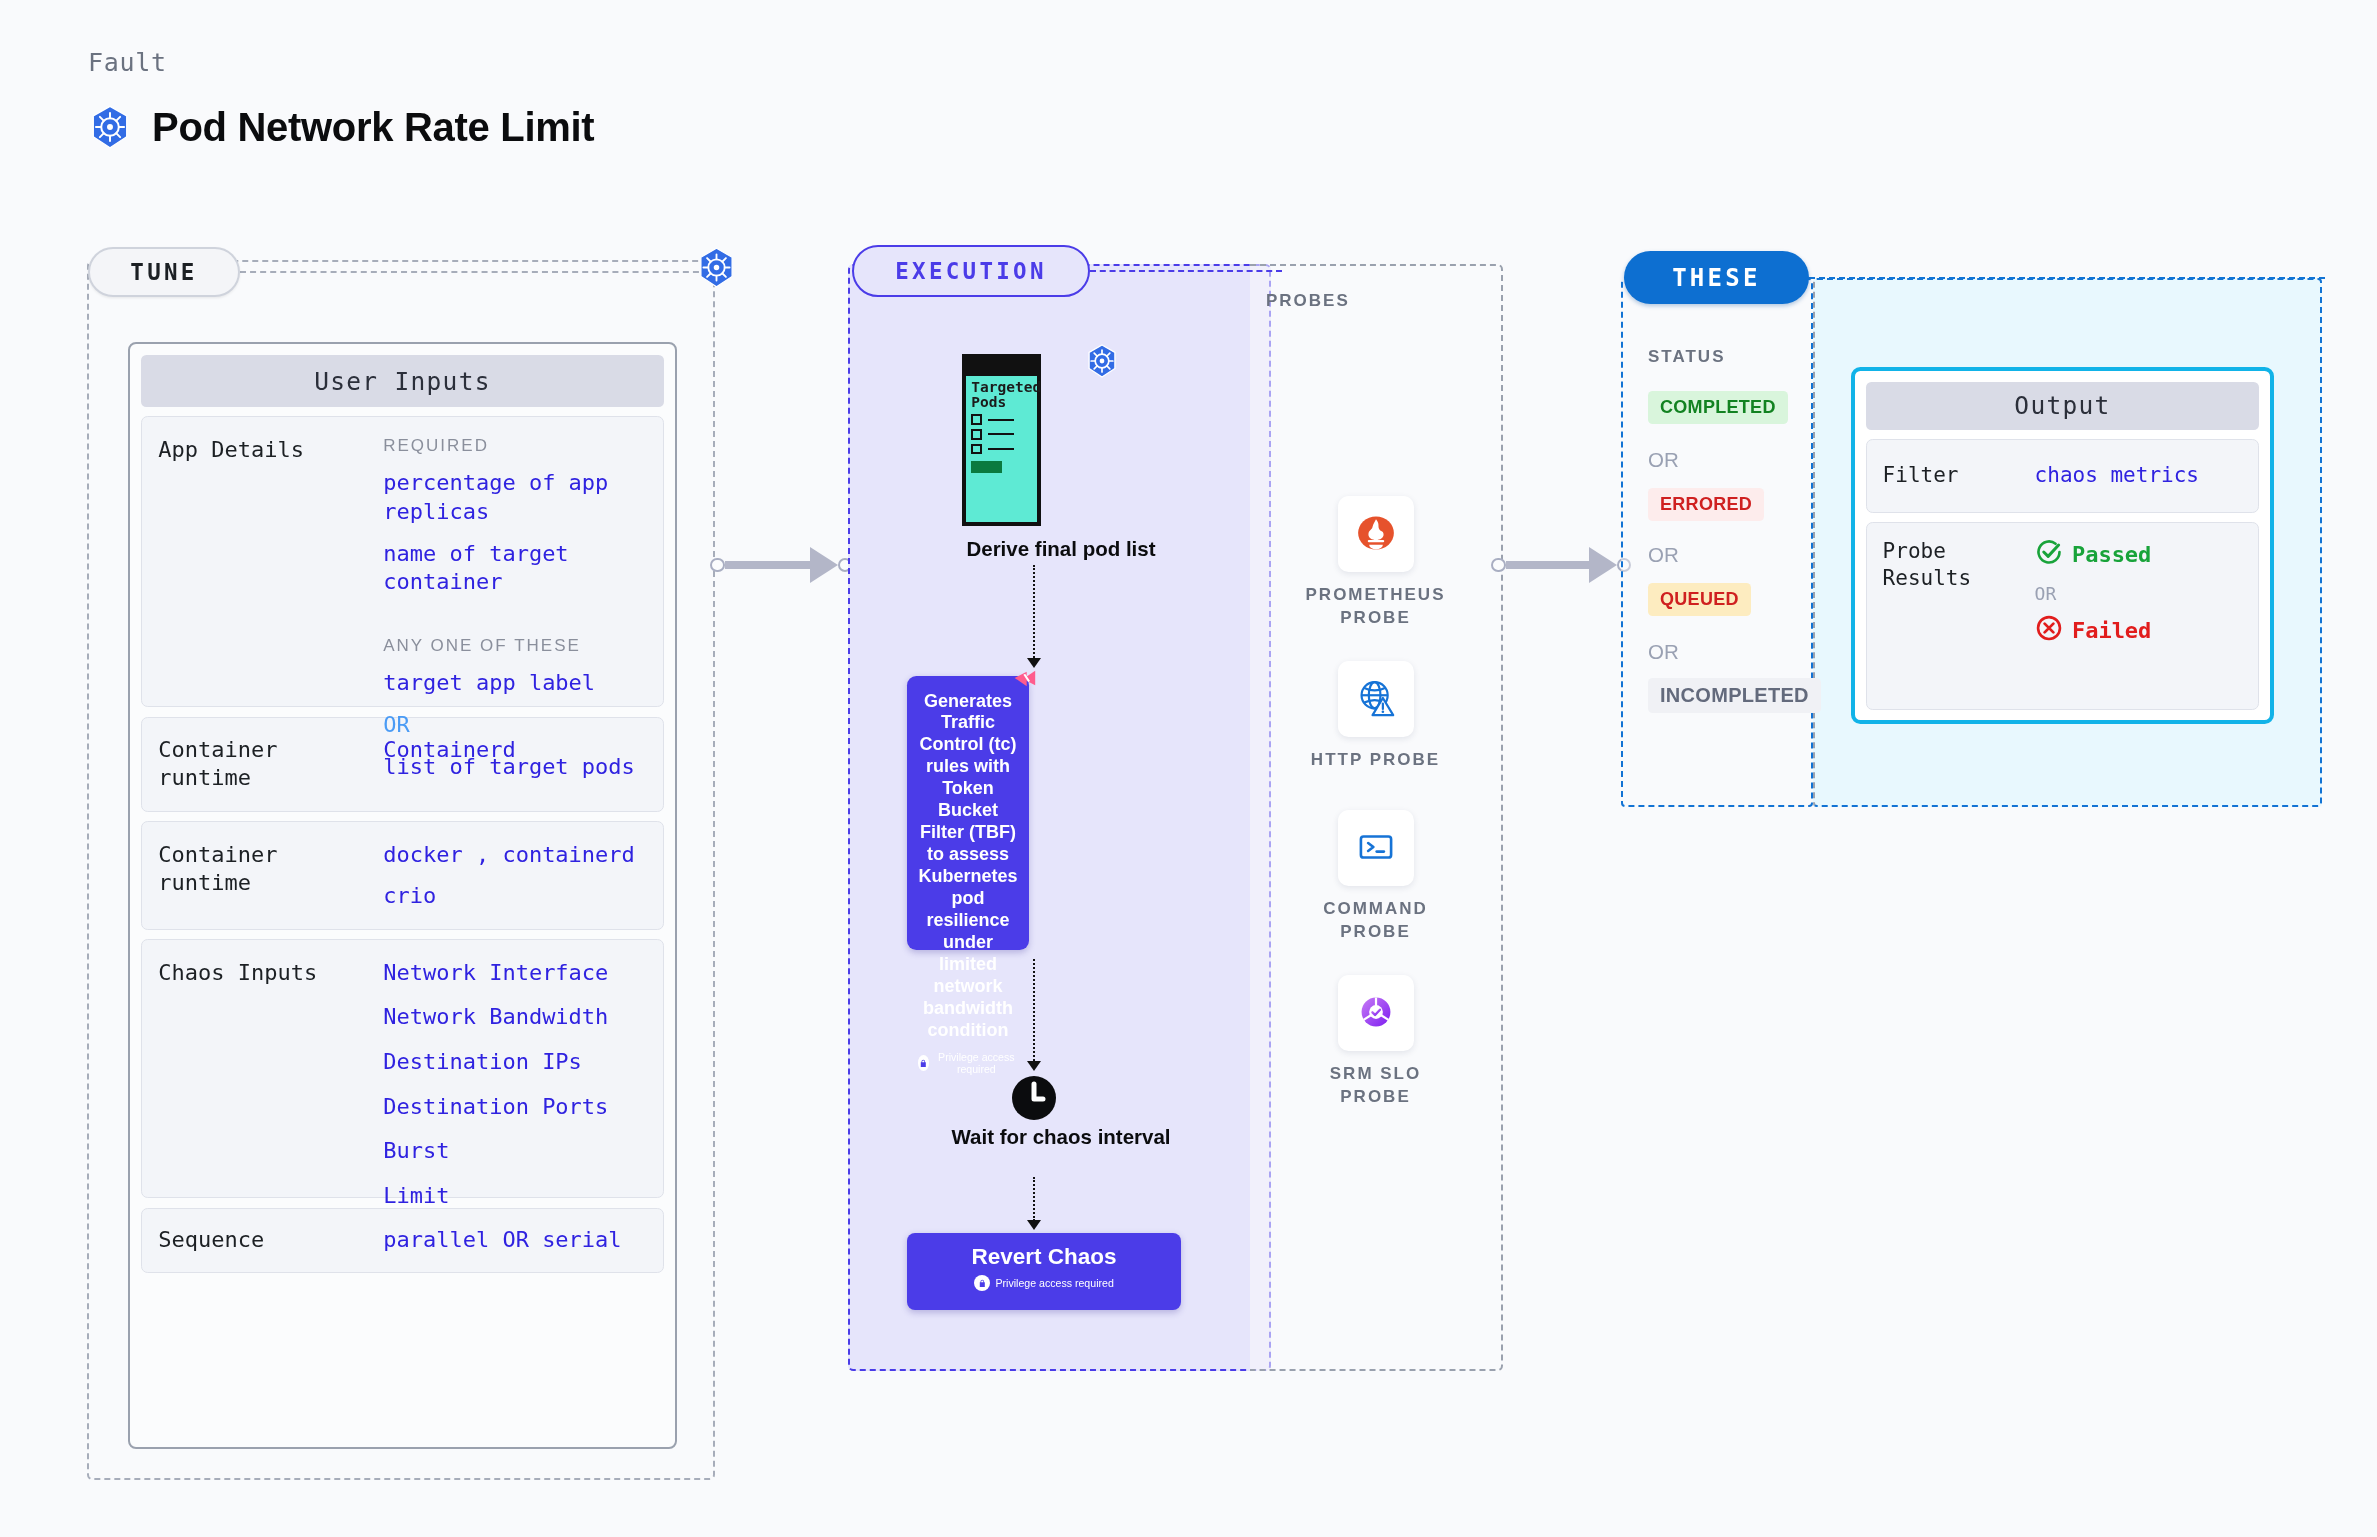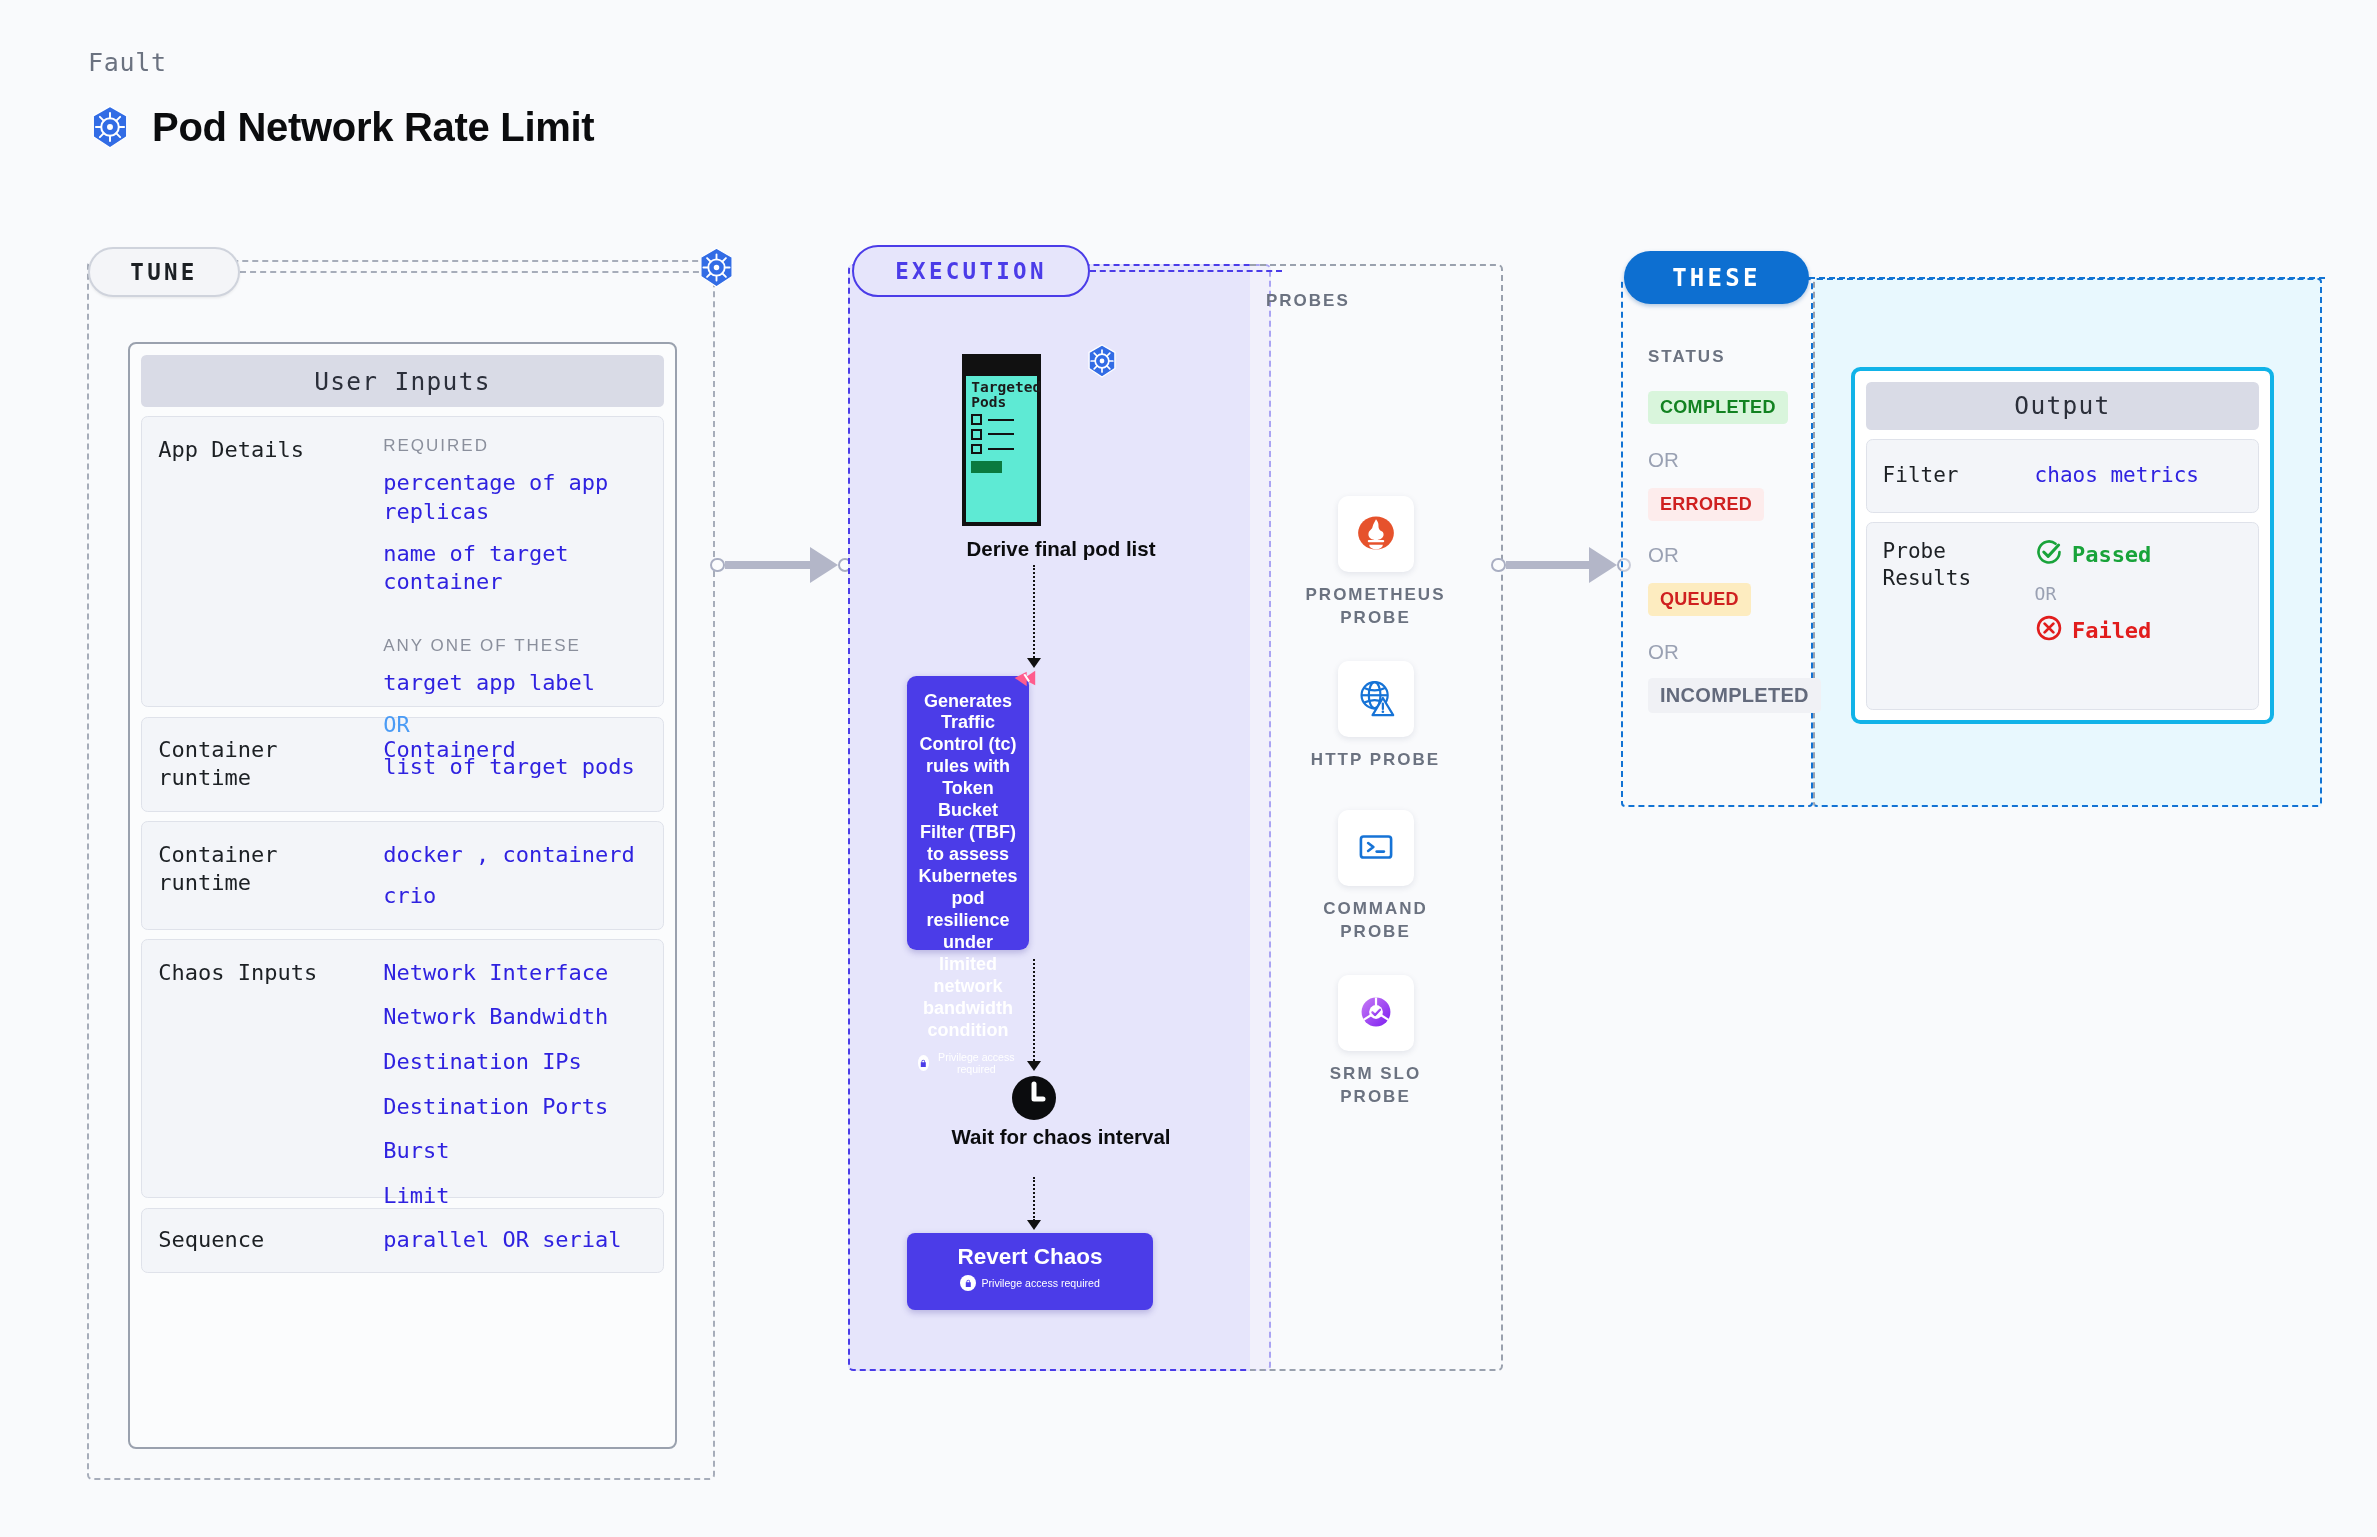--- a/index.html
+++ b/index.html
@@ -159,21 +159,21 @@
   }
   #litmus-badge { position:absolute; right: -10.6px; top: -9.3px; }
 
   
   #clock-icon { position:absolute; left: 1010px; top: 1074px; }
   #wait-caption {
     position:absolute; left: 886px; top: 1124px; width: 350px; text-align:center;
     font-size: 20.5px; font-weight: bold; color:#0b0c0e; line-height: 1.22;
   }
   #revert-box {
-    position:absolute; left: 907px; top: 1233px; width: 246px; height: 77px;
+    position:absolute; left: 907px; top: 1233px; width: 274px; height: 77px;
     background: #4b3ce8; border-radius: 8px; padding-top: 10.6px; text-align:center;
     box-shadow: 0 2.6px 6.6px rgba(50,40,150,0.25);
   }
   #revert-box .revert-title { color:#fff; font-size: 22.5px; font-weight: bold; }
 
   
   #probes-panel {
     left: 1250px; top: 264px; width: 253px; height: 1107px;
     border: 2px dashed #9aa1ae; border-left: none; border-radius: 0 5.3px 5.3px 0;
     background: rgba(249,250,252,0.55);

